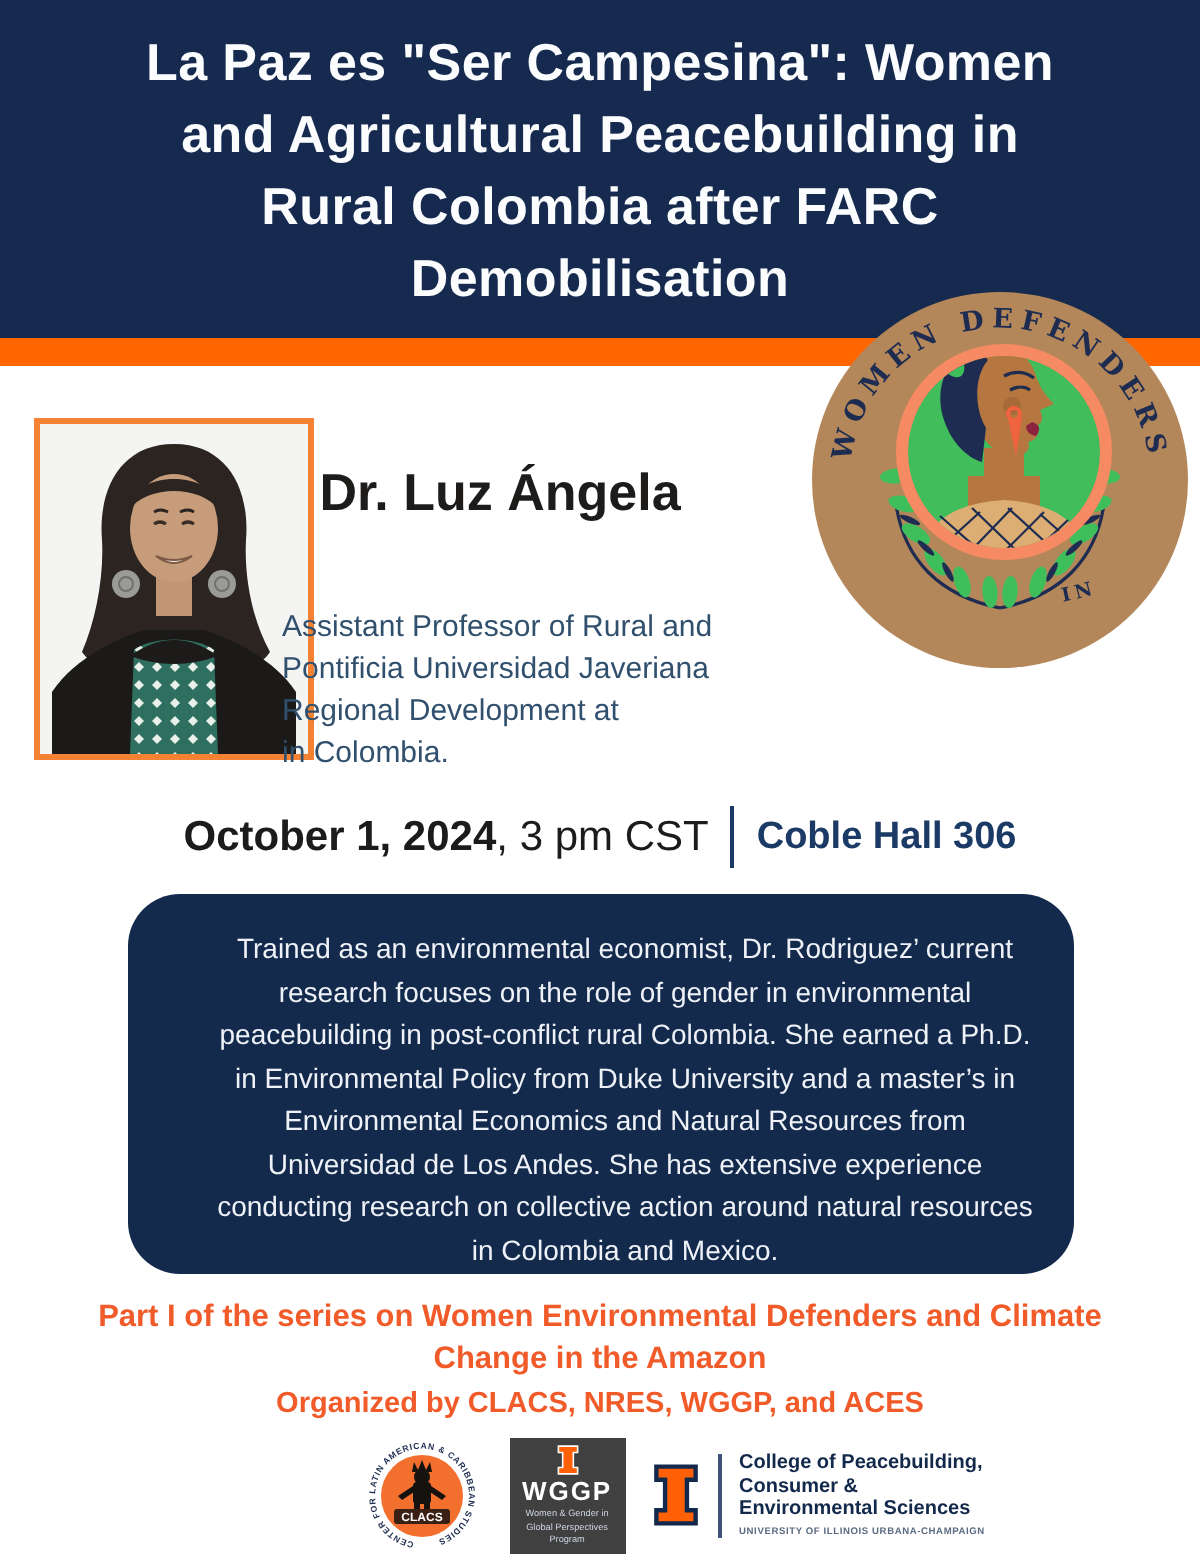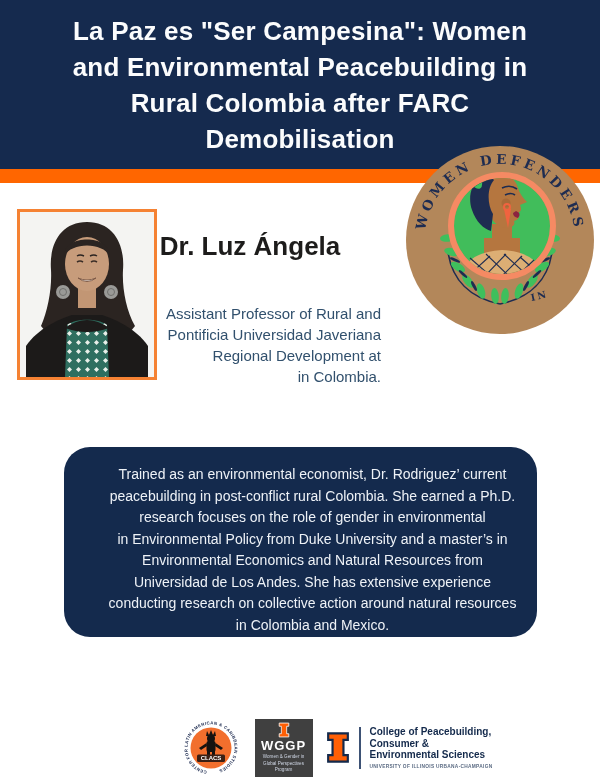--- a/index.html
+++ b/index.html
@@ -11,21 +11,21 @@
   .title { padding-top:13px; text-align:center; color:#fbfcfd; font-weight:bold;
            font-size:26px; line-height:36px; letter-spacing:0.2px; }
   .band { position:absolute; left:0; top:169px; width:600px; height:14px; background:#ff6600; }
 
   
   .photo { position:absolute; left:17px; top:209px; width:140px; height:171px;
            border:3px solid #f58233; background:#f4f4f2; }
   .photo svg { display:block; width:100%; height:100%; }
   .name { position:absolute; left:140px; top:230px; width:220px; text-align:center;
           font-size:26px; line-height:33px; font-weight:bold; color:#1d1c1b; white-space:nowrap; }
-  .role { position:absolute; left:141px; top:303px; width:240px; text-align:right;
+  .role { position:absolute; left:141px; top:303px; width:240px; text-align:left;
           font-size:15px; line-height:21px; color:#31506d; white-space:nowrap; }
   .badge { position:absolute; left:406px; top:146px; width:188px; height:188px; }
 
   
   .daterow { position:absolute; left:0; top:403px; width:600px; display:flex;
              justify-content:center; align-items:center; gap:11px; }
   .dr-datetime { font-size:21px; color:#1b1b1b; white-space:nowrap; }
   .dr-datetime .bold { font-weight:bold; }
   .dr-sep { width:2px; height:31px; background:#1c3a66; }
   .dr-loc { font-size:19px; font-weight:bold; color:#1c3a66; white-space:nowrap; }
@@ -56,21 +56,21 @@
              letter-spacing:0.3px; white-space:nowrap; }
 </style>
 </head>
 <body>
 
 <div class="page">
 
   <div class="header">
     <div class="title">
       <div>La Paz es "Ser Campesina": Women</div>
-      <div>and Environmental Peacebuilding in</div>
+      <div>and Agricultural Peacebuilding in</div>
       <div>Rural Colombia after FARC</div>
       <div>Demobilisation</div>
     </div>
   </div>
   <div class="band"></div>
 
   <div class="photo">
     <svg viewBox="0 0 134 165">
       <defs>
         <pattern id="dots" patternUnits="userSpaceOnUse" width="9" height="9">
@@ -186,32 +186,44 @@
         <circle cx="100" cy="57" r="4.5" fill="#a86a38"></circle>
         <circle cx="101" cy="61" r="3" fill="none" stroke="#f0633f" stroke-width="2"></circle>
         <path d="M 98,63 L 105,63 L 102,82 Z" fill="#f0633f"></path>
       </g>
       <text x="94" font-family="DejaVu Serif, serif" font-size="9.5" font-weight="bold" letter-spacing="2.5" fill="#1e2c51">
         <textPath href="#arcBot" startOffset="50%" text-anchor="middle">IN THE AMAZON</textPath>
       </text>
     </svg>
   </div>
 
+  <div class="daterow">
+    <div class="dr-datetime">
+      <span class="bold">October 1, 2024</span><span>, 3 pm CST</span>
+    </div>
+    <div class="dr-sep"></div>
+    <div class="dr-loc">Coble Hall 306</div>
+  </div>
 
   <div class="bio">
     <div>Trained as an environmental economist, Dr. Rodriguez’ current</div>
+    <div>research focuses on the role of gender in environmental</div>
     <div>peacebuilding in post-conflict rural Colombia. She earned a Ph.D.</div>
-    <div>research focuses on the role of gender in environmental</div>
     <div>in Environmental Policy from Duke University and a master’s in</div>
     <div>Environmental Economics and Natural Resources from</div>
     <div>Universidad de Los Andes. She has extensive experience</div>
     <div>conducting research on collective action around natural resources</div>
     <div>in Colombia and Mexico.</div>
   </div>
 
+  <div class="series">
+    <div class="series-main">Part I of the series on Women Environmental Defenders and Climate</div>
+    <div class="series-main">Change in the Amazon</div>
+    <div class="series-org">Organized by CLACS, NRES, WGGP, and ACES</div>
+  </div>
 
   <div class="footer">
 
     <svg width="62" height="58" viewBox="0 0 62 58">
       <defs>
         <path id="clacsArc" d="M 27,52 A 23.5,23.5 0 1 1 35,52" fill="none"></path>
       </defs>
       <circle cx="31" cy="29" r="28" fill="#ffffff"></circle>
       <text font-size="4.3" font-weight="bold" letter-spacing="0.4" fill="#1e2c51">
         <textPath href="#clacsArc" startOffset="0">CENTER FOR LATIN AMERICAN &amp; CARIBBEAN STUDIES</textPath>

